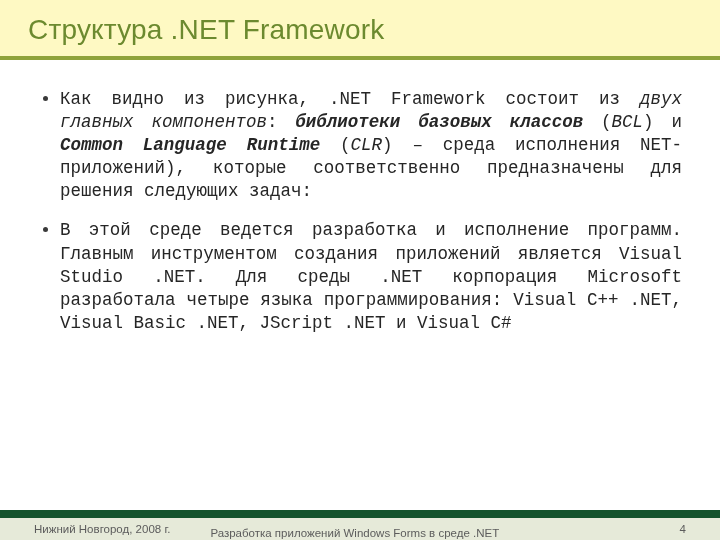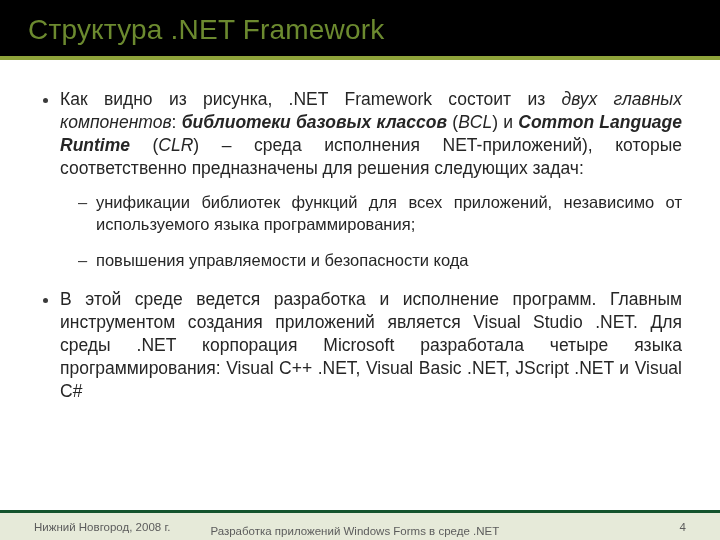--- a/index.html
+++ b/index.html
@@ -12,32 +12,33 @@
     color: #262626;
     overflow: hidden;
   }
   .slide {
     width: 720px;
     height: 540px;
     position: relative;
     box-sizing: border-box;
   }
   .title-bar {
-    background: #000000;
+    background: #fef9c3;
     padding: 14px 28px 10px 28px;
     border-bottom: 4px solid #8fa33a;
   }
   .title-text {
     color: #6c8a2f;
     font-size: 28px;
     font-weight: 400;
     letter-spacing: 0.2px;
   }
   .body {
     padding: 28px 38px 0 38px;
+    font-family: Liberation Mono, monospace;
   }
   ul.level1 {
     list-style-type: disc;
     margin: 0;
     padding-left: 22px;
   }
   ul.level1 > li {
     font-size: 17.5px;
     line-height: 1.32;
     text-align: justify;
@@ -66,21 +67,21 @@
     top: 0;
     color: #3a3a3a;
   }
   .footer {
     position: absolute;
     left: 0;
     bottom: 0;
     width: 100%;
     height: 30px;
     background: #e6ead9;
-    border-top: 3px solid #14532d;
+    border-top: 8px solid #14532d;
     box-sizing: border-box;
     display: flex;
     align-items: center;
     font-size: 11.5px;
     color: #5c5c5c;
     padding: 0 34px;
   }
   .footer .spacer {
     width: 40px;
   }
@@ -100,24 +101,20 @@
 <div class="slide">
 
   <div class="title-bar">
     <div class="title-text">Структура .NET Framework</div>
   </div>
 
   <div class="body">
     <ul class="level1">
       <li>
         <span>Как видно из рисунка, .NET Framework состоит из </span><i>двух главных компонентов</i><span>: </span><b><i>библиотеки базовых классов</i></b><span> (</span><i>BCL</i><span>) и </span><b><i>Common Language Runtime</i></b><span> (</span><i>CLR</i><span>) – среда исполнения NET-приложений), которые соответственно предназначены для решения следующих задач:</span>
-        <ul class="level2">
-          <li>унификации библиотек функций для всех приложений, независимо от используемого языка программирования;</li>
-          <li>повышения управляемости и безопасности кода</li>
-        </ul>
       </li>
       <li>В этой среде ведется разработка и исполнение программ. Главным инструментом создания приложений является Visual Studio .NET. Для среды .NET корпорация Microsoft разработала четыре языка программирования: Visual C++ .NET, Visual Basic .NET, JScript .NET и Visual C#</li>
     </ul>
   </div>
 
   <div class="footer">
     <span>Нижний Новгород, 2008 г.</span>
     <span class="spacer"></span>
     <span class="course">Разработка приложений Windows Forms в среде .NET</span>
     <span class="pagenum">4</span>

